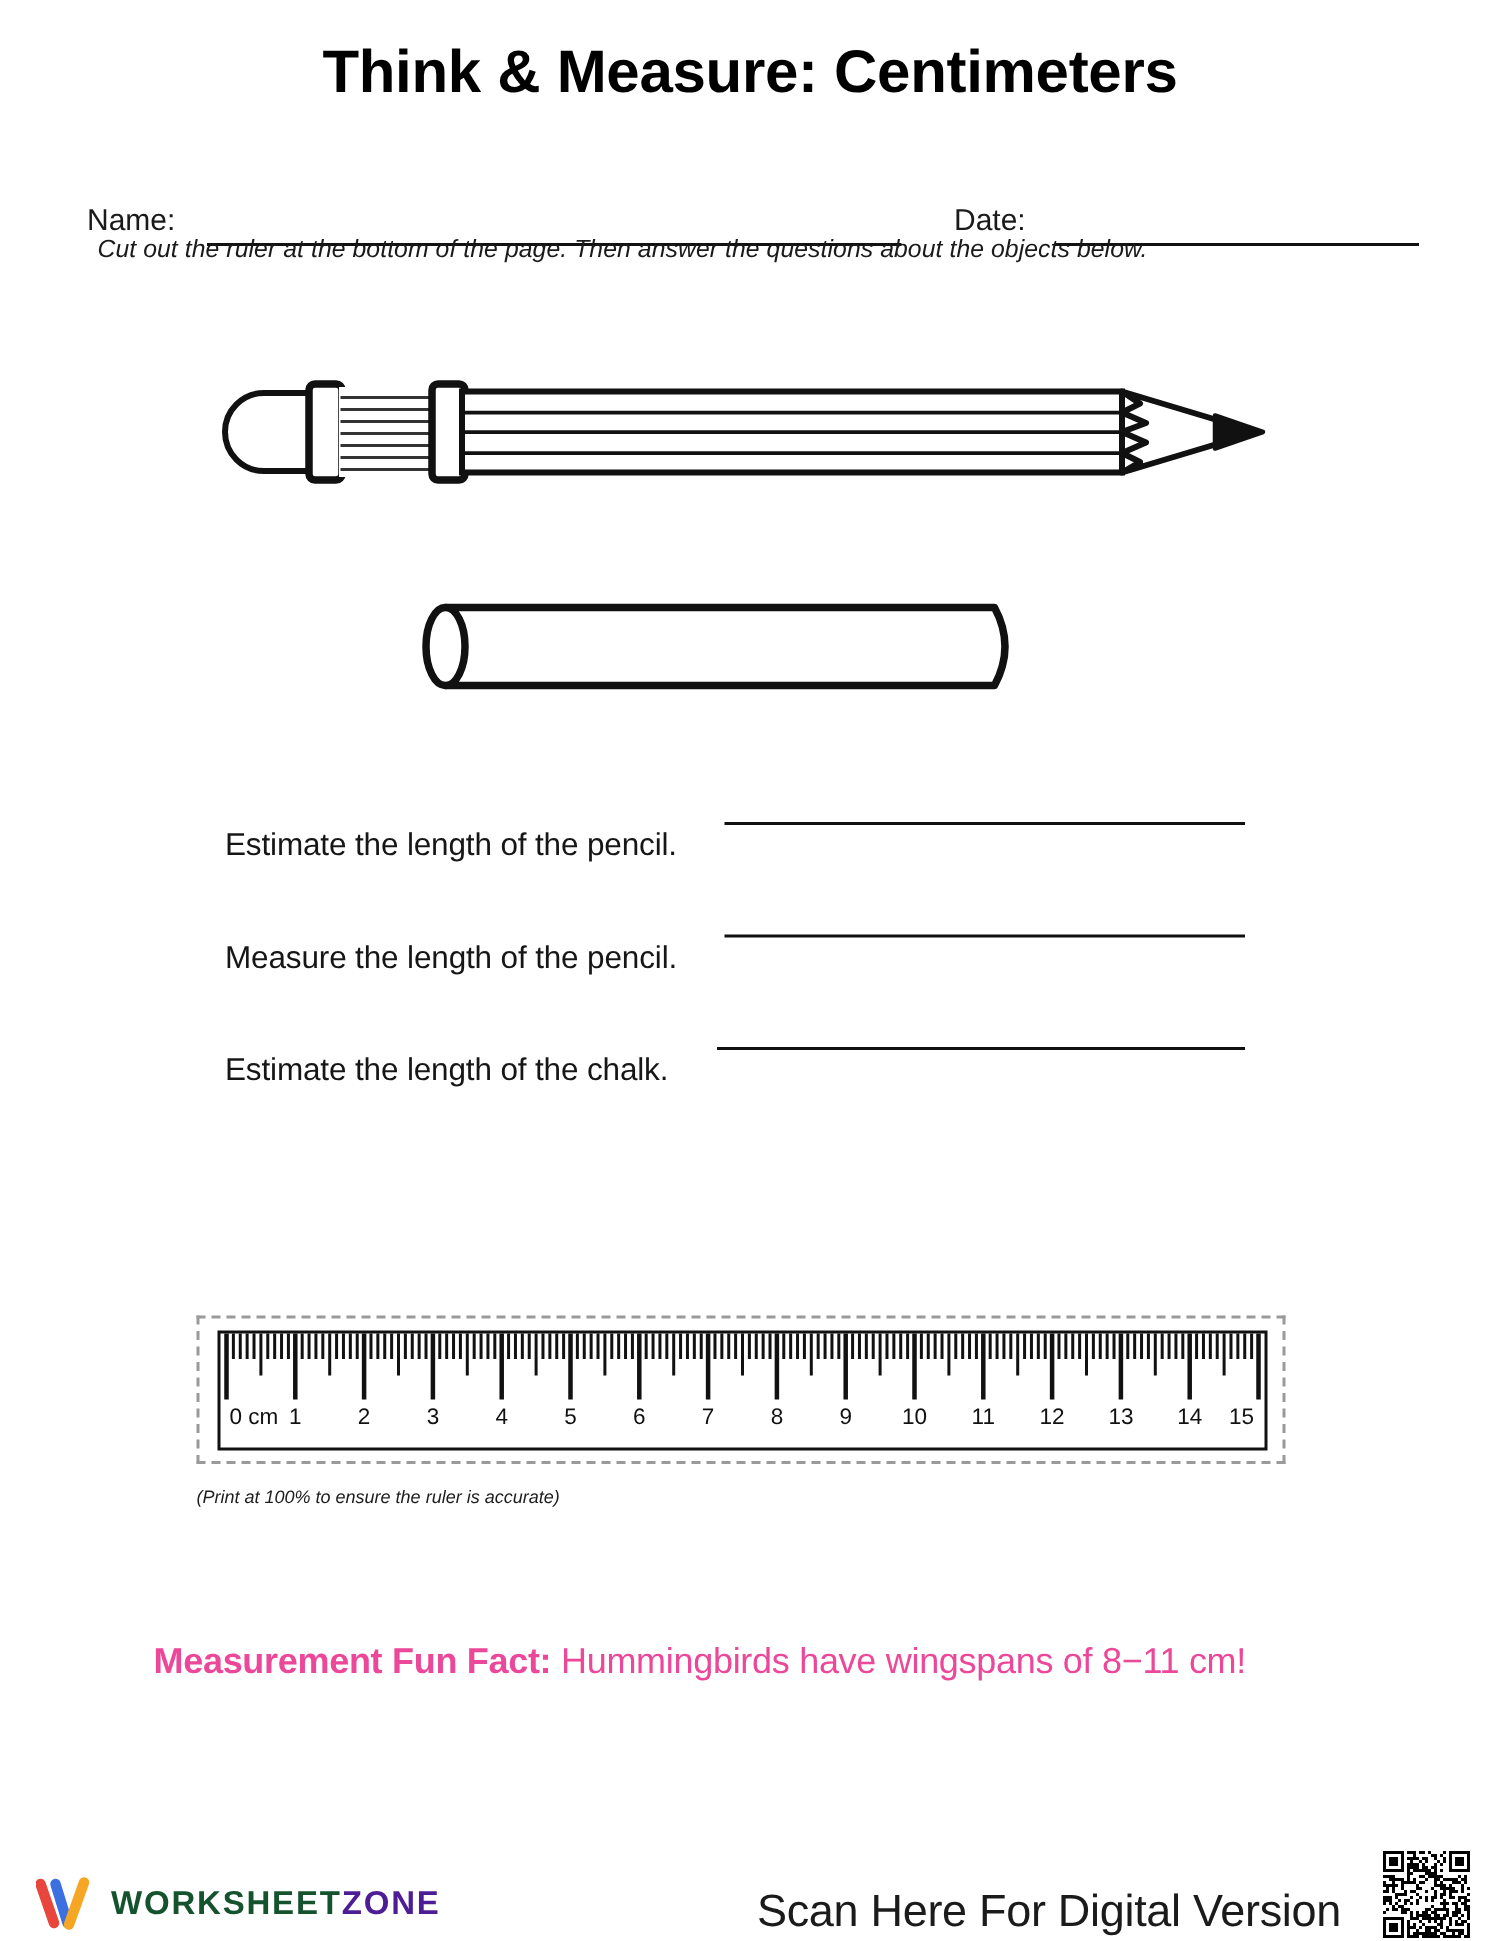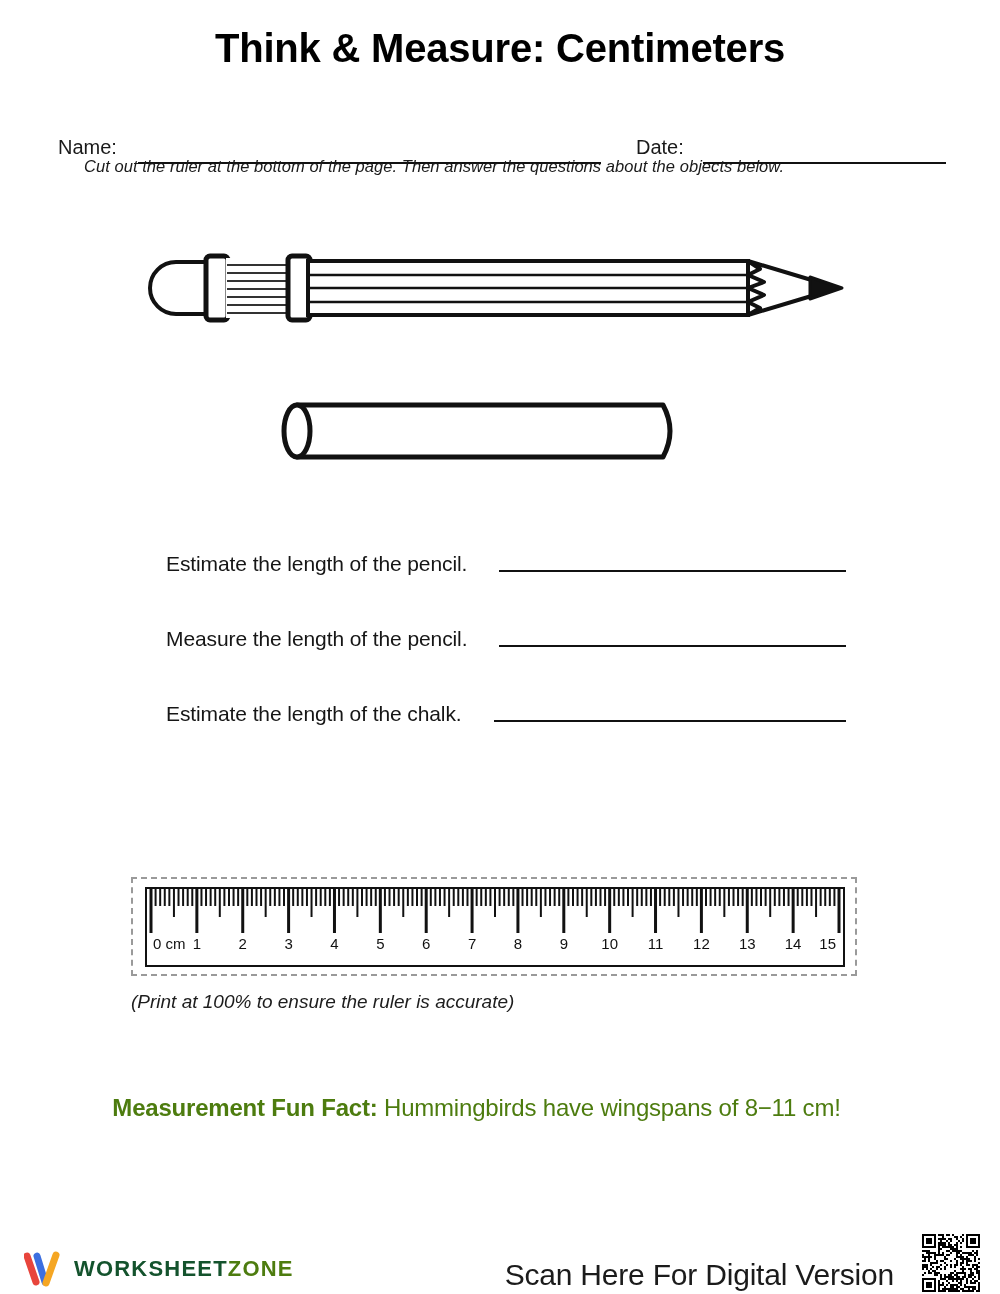--- a/index.html
+++ b/index.html
@@ -57,21 +57,21 @@
     height: 0;
     border-bottom: 2px solid #111111;
     top: 26px;
   }
   .nd-rule.name-rule { left: 80px; width: 463px; }
   .nd-rule.date-rule { left: 645px; width: 243px; }
 
   
   .instruction {
     position: absolute;
-    left: 84px;
+    left: 65px;
     top: 157px;
     font-size: 16.5px;
     font-style: italic;
     color: #1a1a1a;
     letter-spacing: 0.05px;
     text-align: center;
   }
 
   
   .pencil-wrap {
@@ -96,25 +96,25 @@
     left: 150px;
     top: 552px;
     width: 700px;
   }
   .q-row {
     position: relative;
     height: 75px;
   }
   .q-line {
     position: absolute;
-    left: 16px;
+    left: 0;
     top: 0;
     width: 680px;
     display: flex;
-    align-items: flex-end;
+    align-items: flex-start;
     gap: 24px;
   }
   .q-text {
     font-size: 21px;
     color: #161616;
     white-space: nowrap;
     letter-spacing: -0.1px;
   }
   .q-blank {
     flex: 1 1 auto;
@@ -149,34 +149,34 @@
     position: absolute;
     left: 145px;
     top: 887px;
     width: 700px;
     height: 80px;
   }
   .print-note {
     position: absolute;
     left: 131px;
     top: 991px;
-    font-size: 19px;
+    font-size: 12px;
     font-style: italic;
     color: #1d1d1d;
   }
 
   
   .funfact {
     position: absolute;
-    left: 16px;
+    left: 6px;
     top: 1094px;
     width: 921px;
     text-align: center;
     font-size: 24px;
-    color: #4d7c0f;
+    color: #ec4899;
     letter-spacing: -0.2px;
   }
   .funfact b { font-weight: bold; }
 
   
   .footer-logo {
     position: absolute;
     left: 24px;
     top: 1248px;
     display: flex;
@@ -184,21 +184,21 @@
     height: 42px;
   }
   .logo-mark { width: 44px; height: 40px; display: block; }
   .logo-word {
     font-size: 22px;
     font-weight: bold;
     letter-spacing: 1.2px;
     margin-left: 6px;
   }
   .logo-word .w1 { color: #14532d; }
-  .logo-word .w2 { color: #4d7c0f; }
+  .logo-word .w2 { color: #4c1d95; }
 
   .scan-text {
     position: absolute;
     right: 106px;
     top: 1258px;
     font-size: 30px;
     color: #1b1b1b;
     letter-spacing: -0.2px;
   }
   .qr {

